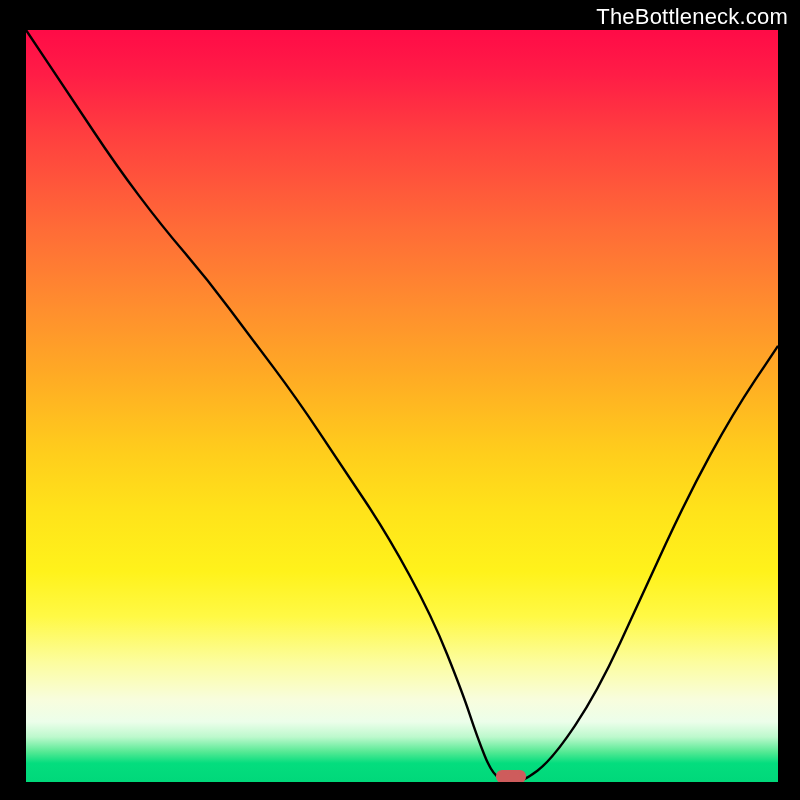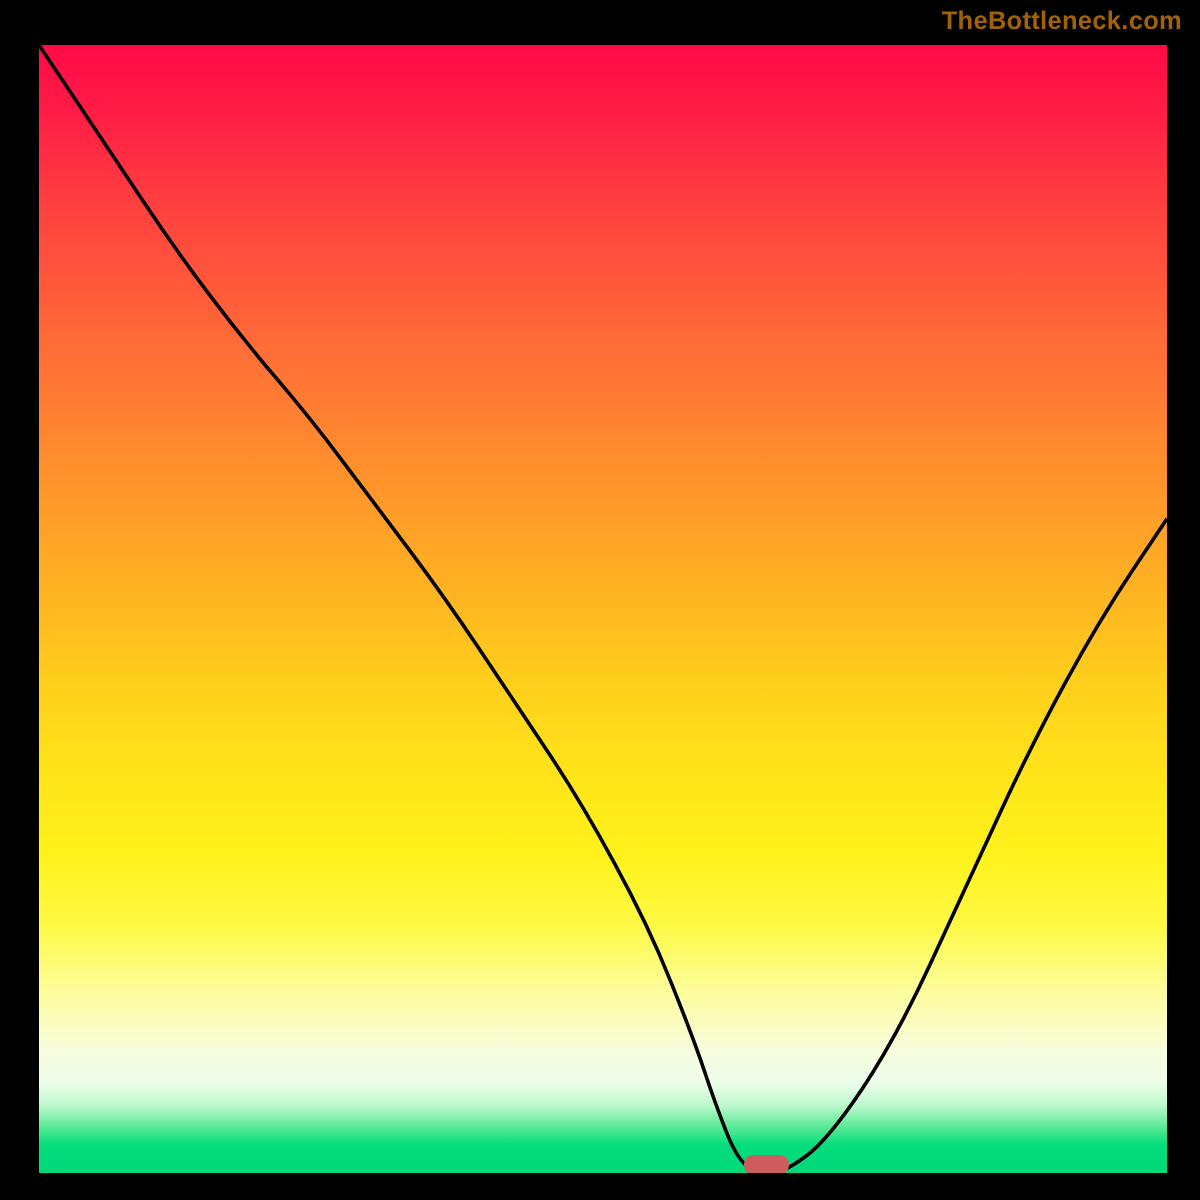--- a/index.html
+++ b/index.html
@@ -14,23 +14,23 @@
   .stage {
     position: relative;
     width: 800px;
     height: 800px;
     background: #000;
   }
   .watermark {
     position: absolute;
     top: 4px;
     right: 12px;
-    color: #a16207;
-    font-size: 17px;
-    font-weight: 700;
+    color: #ffffff;
+    font-size: 22px;
+    font-weight: 400;
     letter-spacing: 0.2px;
     z-index: 40;
   }
   .plot {
     position: absolute;
     left: 26px;
     top: 30px;
     width: 752px;
     height: 752px;
     overflow: hidden;

